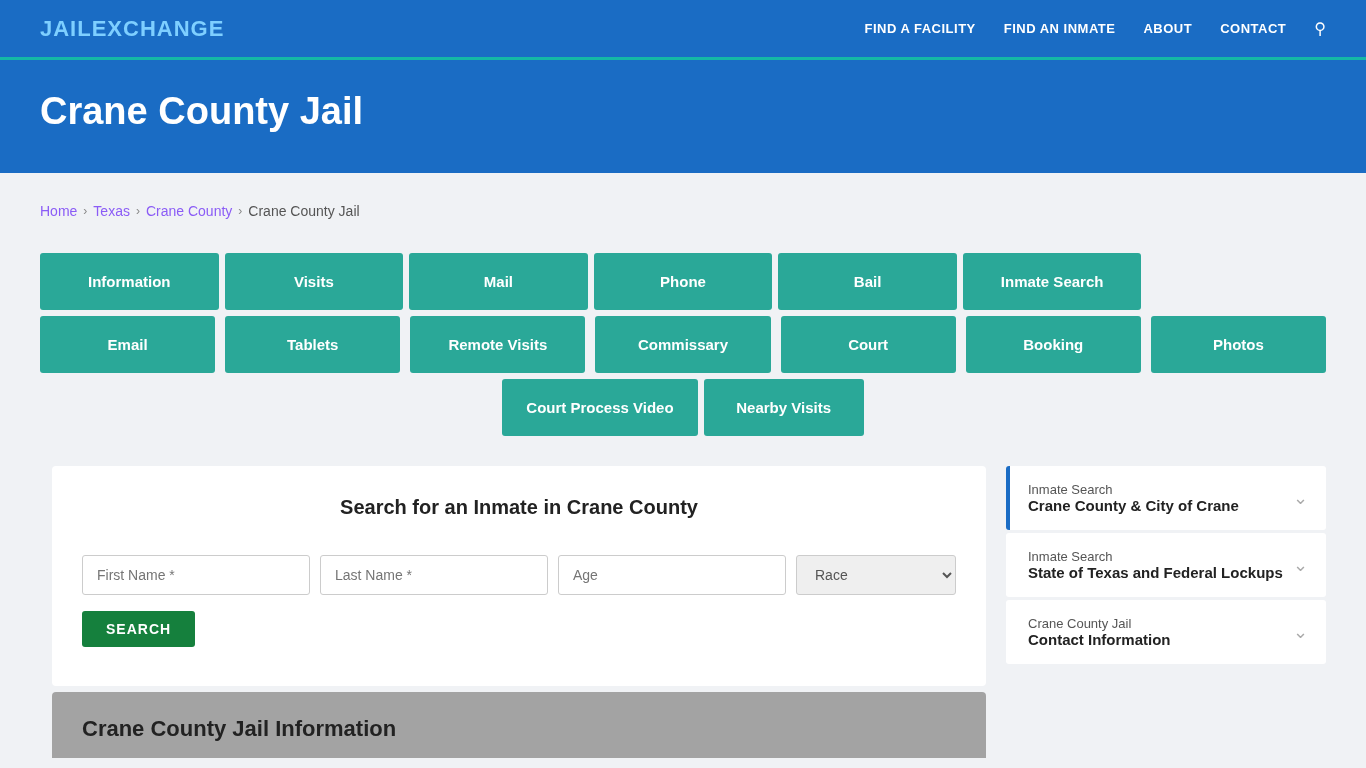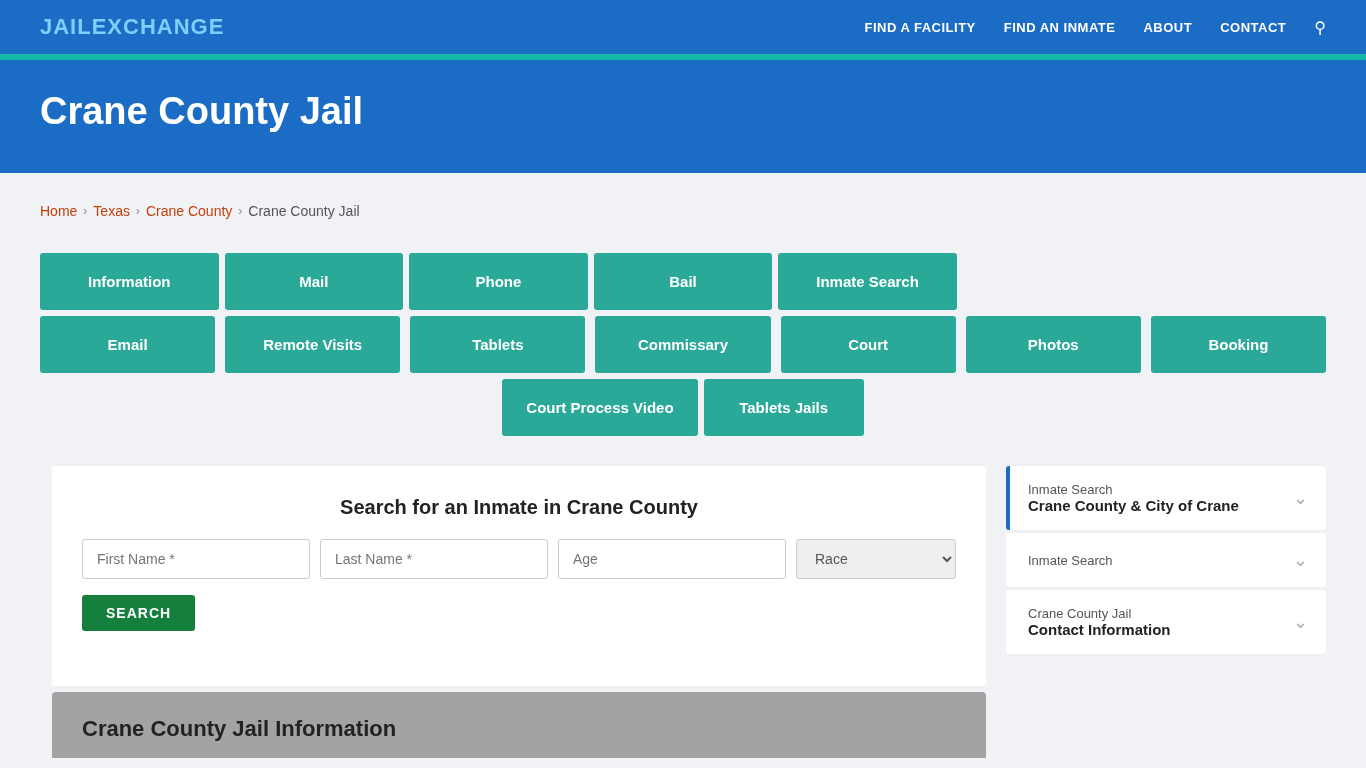--- a/index.html
+++ b/index.html
@@ -6,21 +6,21 @@
     body { font-family: Arial, sans-serif; background: #f0f2f5; color: #333; }
 
     
     header {
       background: #1a6cc4;
       padding: 0 40px;
       height: 60px;
       display: flex;
       align-items: center;
       justify-content: space-between;
-      border-bottom: 6px solid #14b8a6;
+      border-bottom: 3px solid #14b8a6;
     }
     .logo {
       font-size: 22px;
       font-weight: 900;
       color: white;
       letter-spacing: 1px;
       text-transform: uppercase;
     }
     .logo span { color: #7ecfff; }
     nav { display: flex; align-items: center; gap: 28px; }
@@ -57,21 +57,21 @@
 
     
     .breadcrumb {
       display: flex;
       align-items: center;
       gap: 6px;
       font-size: 14px;
       margin-bottom: 24px;
       padding: 10px 0;
     }
-    .breadcrumb a { color: #c2410c; text-decoration: none; }
+    .breadcrumb a { color: #8b5cf6; text-decoration: none; }
     .breadcrumb .sep { color: #888; font-size: 12px; }
     .breadcrumb .current { color: #555; }
 
     
     .btn-grid {
       display: grid;
       grid-template-columns: repeat(7, 1fr);
       gap: 6px;
       margin-bottom: 6px;
     }
@@ -139,20 +139,21 @@
       gap: 10px;
       margin-bottom: 16px;
     }
     .search-fields input, .search-fields select {
       flex: 1;
       padding: 10px 14px;
       border: 1px solid #ccc;
       border-radius: 3px;
       font-size: 14px;
       color: #555;
+      margin-top: 16px;
     }
     .search-fields select { max-width: 160px; }
     .search-btn {
       background: #15803d;
       color: white;
       border: none;
       padding: 10px 24px;
       font-size: 14px;
       font-weight: 700;
       letter-spacing: 1px;
@@ -236,39 +237,40 @@
     <span class="sep">›</span>
     <a href="#">Texas</a>
     <span class="sep">›</span>
     <a href="#">Crane County</a>
     <span class="sep">›</span>
     <span class="current">Crane County Jail</span>
   </div>
 
   <div class="btn-grid">
     <button class="grid-btn">Information</button>
+    <button class="grid-btn">Visits</button>
     <button class="grid-btn">Mail</button>
     <button class="grid-btn">Phone</button>
     <button class="grid-btn">Bail</button>
     <button class="grid-btn">Inmate Search</button>
   </div>
 
   <div class="btn-grid-row2">
     <button class="grid-btn">Email</button>
+    <button class="grid-btn">Tablets</button>
     <button class="grid-btn">Remote Visits</button>
-    <button class="grid-btn">Tablets</button>
     <button class="grid-btn">Commissary</button>
     <button class="grid-btn">Court</button>
+    <button class="grid-btn">Booking</button>
     <button class="grid-btn">Photos</button>
-    <button class="grid-btn">Booking</button>
   </div>
 
   <div class="btn-grid-row3">
     <button class="grid-btn-wide">Court Process Video</button>
-    <button class="grid-btn-wide">Tablets Jails</button>
+    <button class="grid-btn-wide">Nearby Visits</button>
   </div>
 
   <div class="main-layout">
 
     <div style="flex:1;padding-left:12px;">
       <div class="search-panel">
         <h2>Search for an Inmate in Crane County</h2>
         <div class="search-fields">
           <input type="text" placeholder="First Name *" style="">
           <input type="text" placeholder="Last Name *" style="">
@@ -294,20 +296,21 @@
       <div class="sidebar-item active">
         <div class="sidebar-item-text">
           <div class="sidebar-item-label">Inmate Search</div>
           <div class="sidebar-item-sublabel">Crane County &amp; City of Crane</div>
         </div>
         <span class="chevron">⌄</span>
       </div>
       <div class="sidebar-item">
         <div class="sidebar-item-text">
           <div class="sidebar-item-label">Inmate Search</div>
+          <div class="sidebar-item-sublabel">State of Texas and Federal Lockups</div>
         </div>
         <span class="chevron">⌄</span>
       </div>
       <div class="sidebar-item">
         <div class="sidebar-item-text">
           <div class="sidebar-item-label">Crane County Jail</div>
           <div class="sidebar-item-sublabel">Contact Information</div>
         </div>
         <span class="chevron">⌄</span>
       </div>

